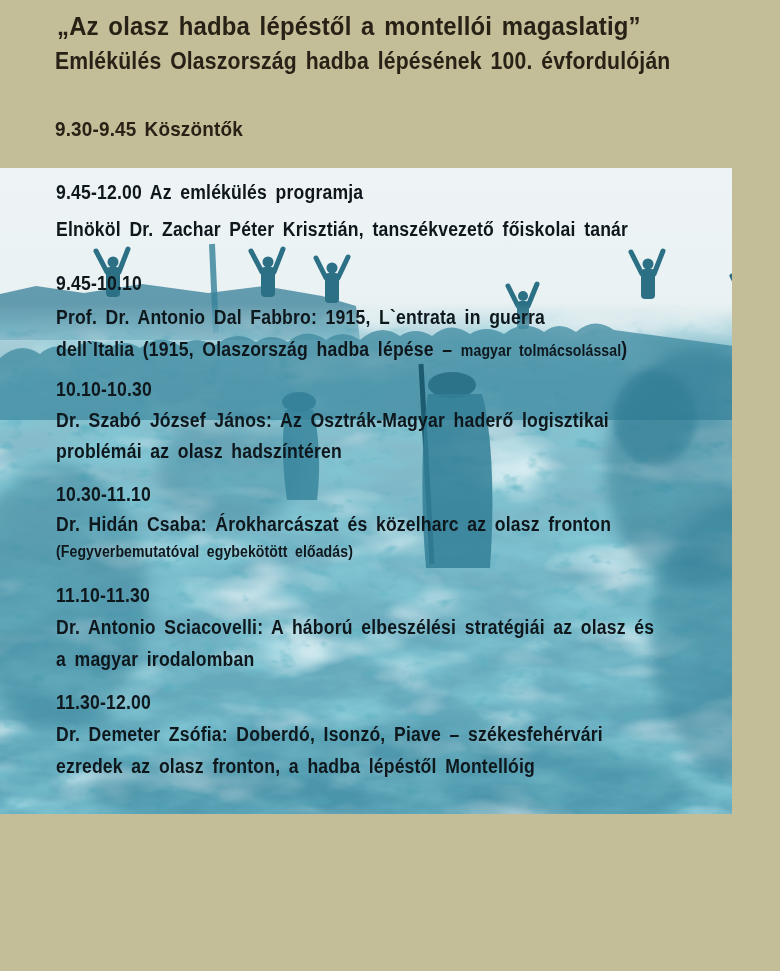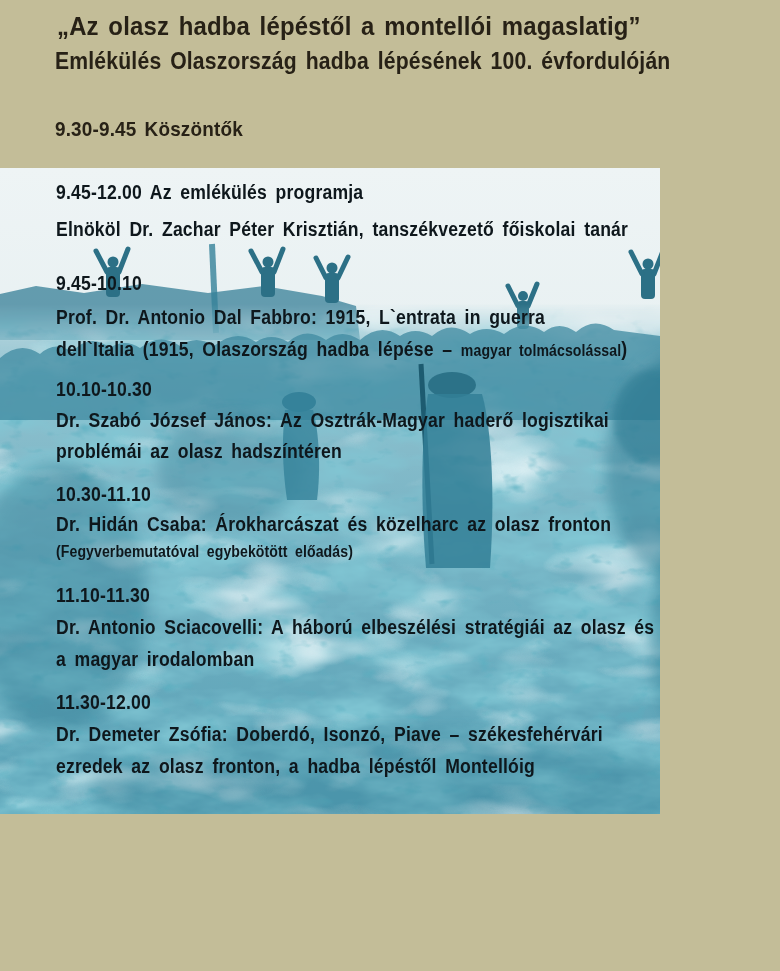--- a/index.html
+++ b/index.html
@@ -12,21 +12,21 @@
   .poster{position:relative;width:780px;height:971px;overflow:hidden;}
 
   
   .top-section,.bottom-section{
     position:absolute;left:0;width:664px;background:#c3bd98;color:#272116;text-align:center;
   }
   .top-section{top:0;height:168px;}
   .bottom-section{top:814px;height:157px;}
 
   
-  .photo-section{position:absolute;left:0;top:168px;width:660px;height:646px;overflow:hidden;}
+  .photo-section{position:absolute;left:0;top:168px;width:732px;height:646px;overflow:hidden;}
   .photo-art{position:absolute;left:0;top:0;width:780px;height:646px;display:block;}
   .photo-copy{position:absolute;inset:0;color:#0e171c;}
 
   
   .ln{
     position:absolute;left:56px;margin:0;white-space:nowrap;
     font-weight:bold;font-size:20px;line-height:1.15;
     letter-spacing:0.2px;word-spacing:4px;
     transform:scaleX(0.88);transform-origin:0 50%;
   }

